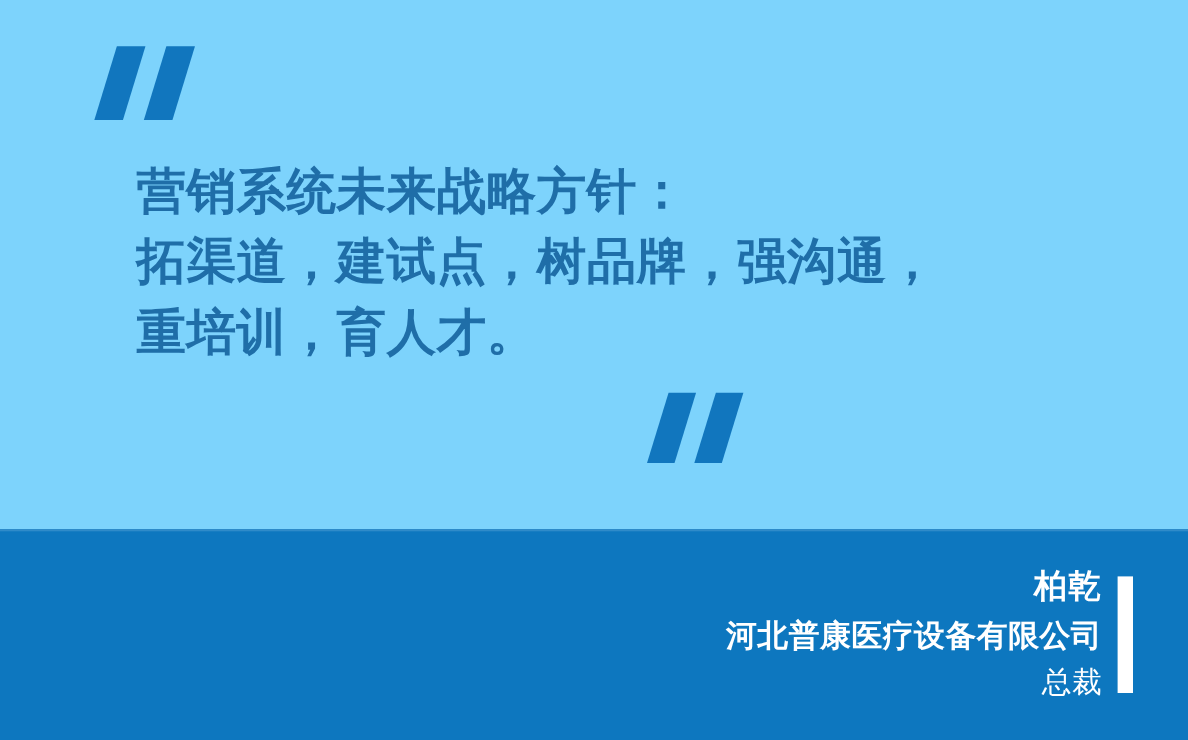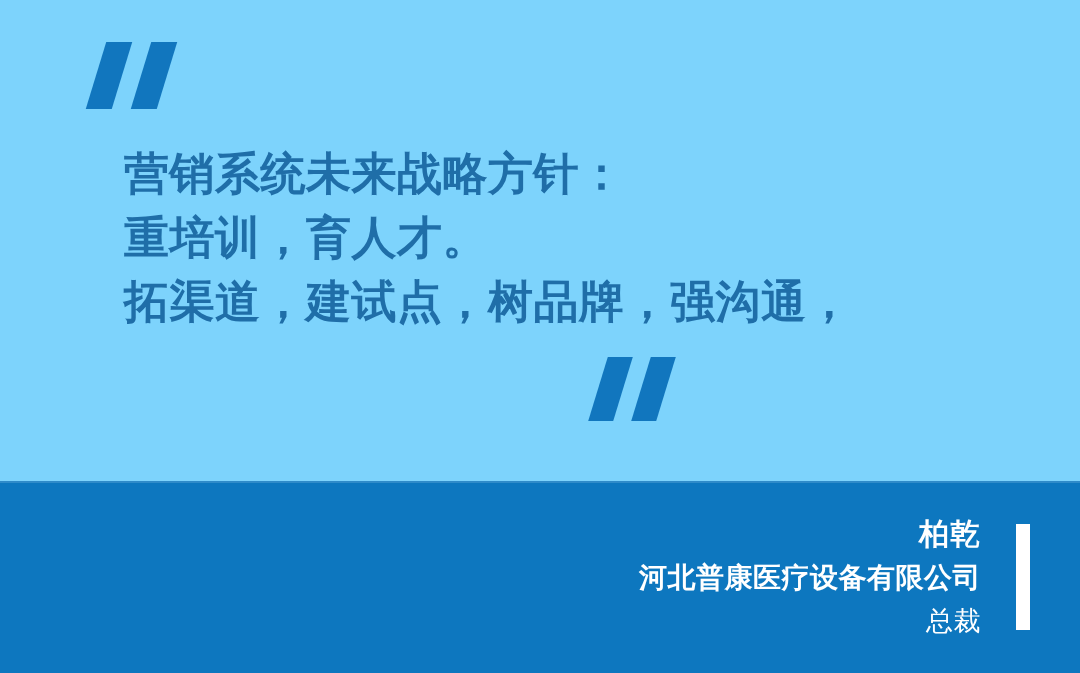--- a/index.html
+++ b/index.html
@@ -90,21 +90,20 @@
   .footer-inner {
     position: absolute;
     left: 0;
     top: 0;
     width: 1080px;
     height: 192px;
     display: flex;
     flex-direction: row;
     align-items: center;
     justify-content: flex-end;
-    gap: 21px;
   }
   .attribution {
     text-align: right;
     padding-right: 14px;
     color: #ffffff;
     font-family: "DejaVu Sans", "Liberation Sans", sans-serif;
   }
   .attr-name {
     font-size: 30px;
     line-height: 44px;
@@ -136,22 +135,22 @@
 
 <div class="slide">
 
   <span class="quote-mark quote-open">
     <span class="bar bar-1"></span>
     <span class="bar bar-2"></span>
   </span>
 
   <div class="quote-body">
     <div class="quote-line">营销系统未来战略方针：</div>
+    <div class="quote-line">拓渠道，建试点，树品牌，强沟通，</div>
     <div class="quote-line">重培训，育人才。</div>
-    <div class="quote-line">拓渠道，建试点，树品牌，强沟通，</div>
   </div>
 
   <span class="quote-mark quote-close">
     <span class="bar bar-1"></span>
     <span class="bar bar-2"></span>
   </span>
 
   <div class="footer">
     <div class="footer-top-edge"></div>
     <div class="footer-inner">

